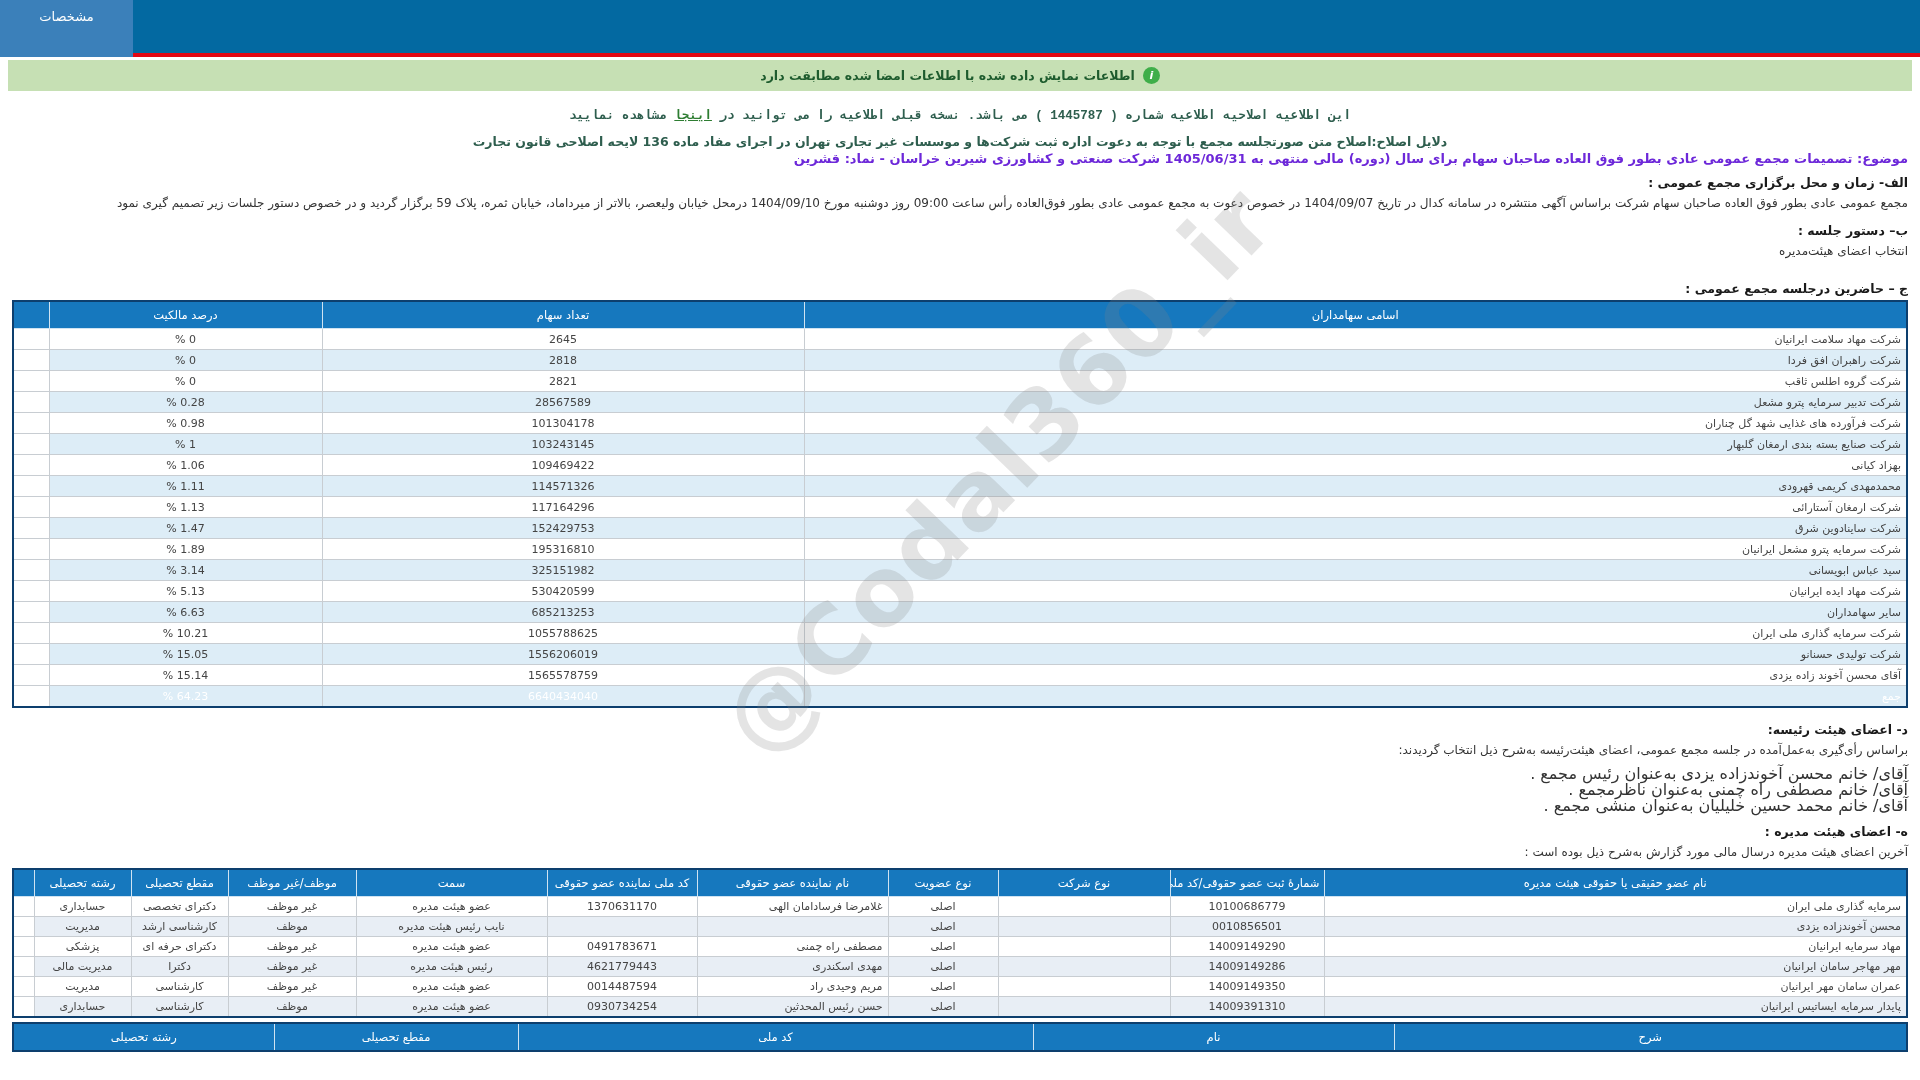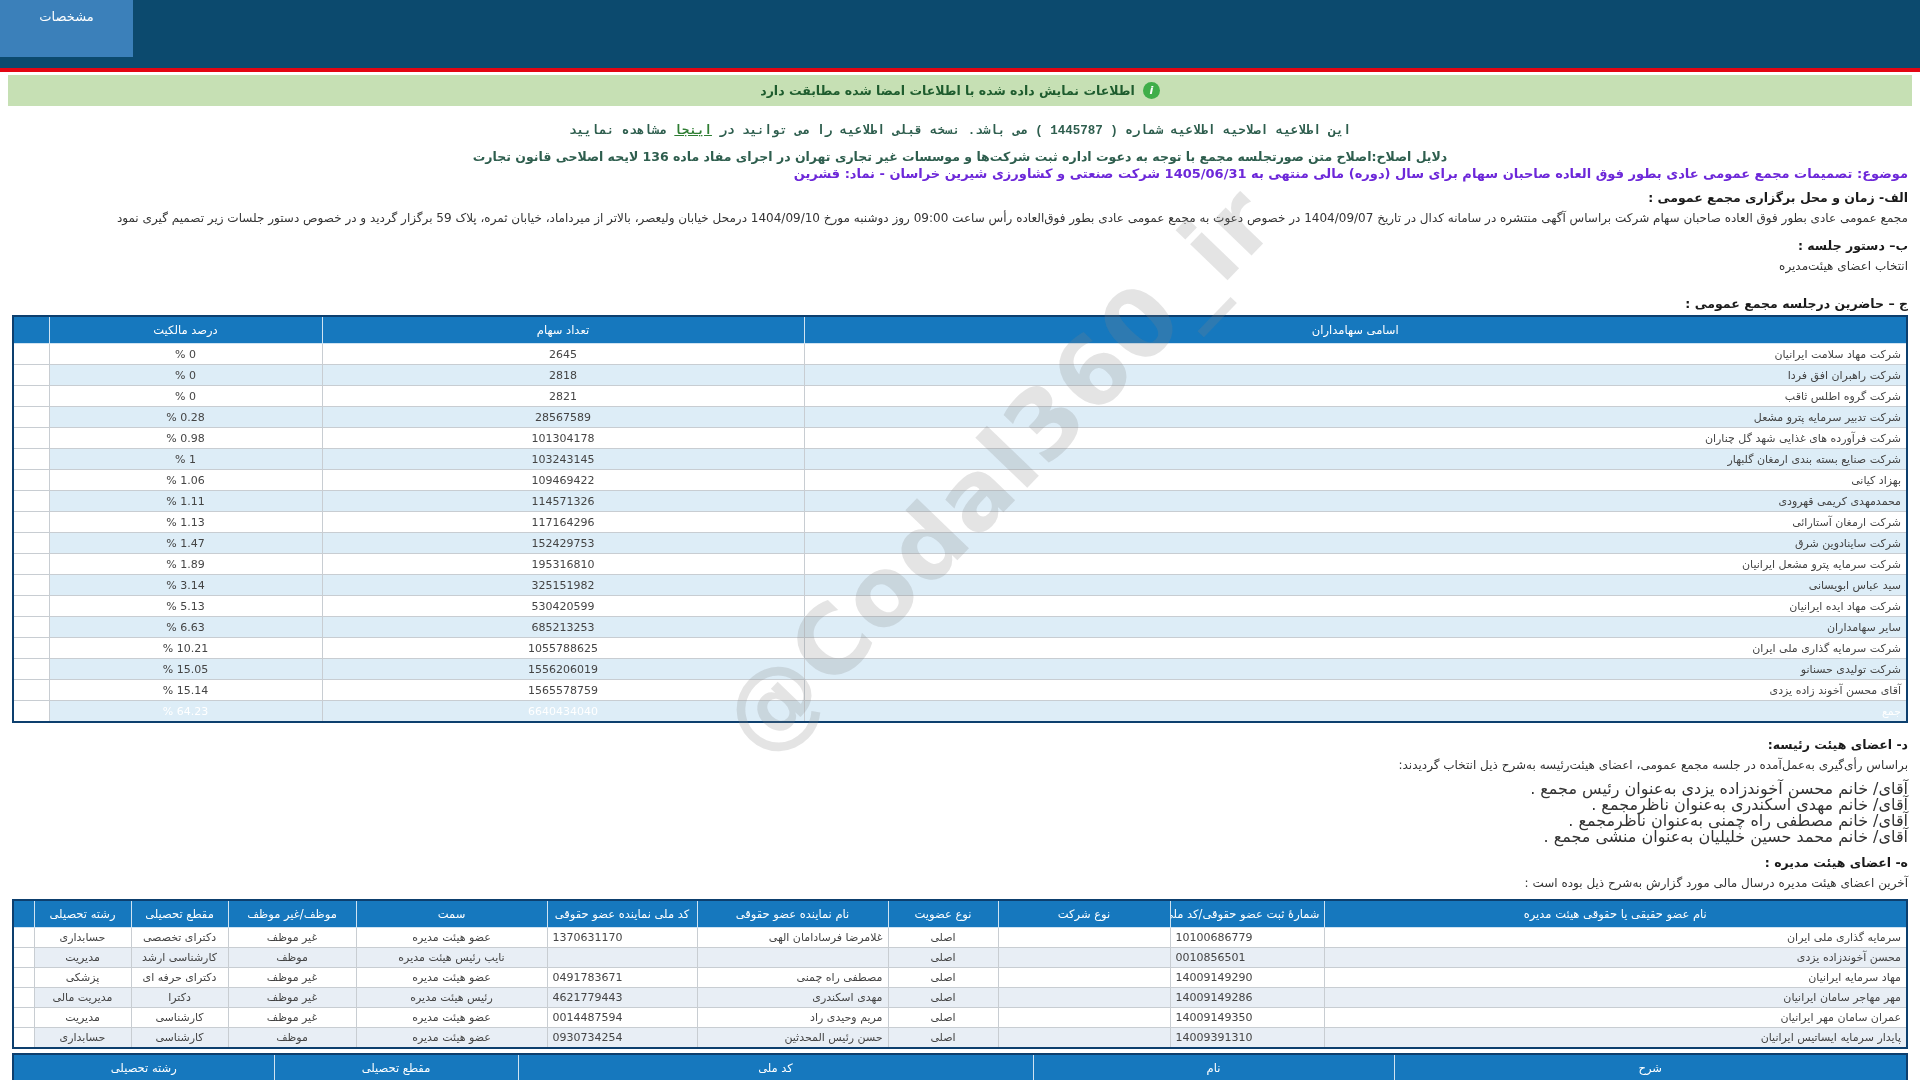--- a/index.html
+++ b/index.html
@@ -1,19 +1,19 @@
 <!DOCTYPE html>
 <html lang="fa" dir="rtl"><head>
 <meta charset="utf-8">
 <style>
   * { margin:0; padding:0; box-sizing:border-box; }
   html,body { width:1920px; height:1080px; overflow:hidden; background:#fff; }
   body { direction:rtl; font-family:"DejaVu Sans", sans-serif; color:#333; position:relative; }
 
-  .topbar { position:relative; height:72px; background:#0c4a6e; border-bottom:4px solid #e30613; }
+  .topbar { position:relative; height:57px; background:#0369a1; border-bottom:4px solid #e30613; }
   .tab { position:absolute; top:0; left:0; width:133px; height:57px; background:#3b80ba;
          color:#fff; font-size:13px; text-align:center; padding-top:9px; cursor:pointer; }
 
   .greenbar { margin:3px 8px 0; height:31px; background:#c6e0b4; display:flex; align-items:center;
               justify-content:center; gap:8px; color:#1e5c2e; font-size:12.5px; font-weight:bold; }
   .info-icon { width:17px; height:17px; border-radius:50%; background:#3fae49; color:#fff;
                display:inline-flex; align-items:center; justify-content:center;
                font-size:11px; font-weight:bold; font-style:italic; flex:0 0 auto; }
 
   .amend { text-align:center; color:#2e5e4e; font-weight:bold; font-size:12.5px; }
@@ -41,21 +41,21 @@
        padding:6px 4px; border:1px solid #cfe3f2; white-space:nowrap; overflow:hidden; }
   td { font-size:11px; padding:3.5px 5px; border:1px solid #c8cdd2; color:#444;
        white-space:nowrap; overflow:hidden; }
   .main-table tbody tr:nth-child(even) td { background:#ddedf7; }
   .board-table tbody tr:nth-child(even) td { background:#e8eef5; }
   td.cell-narrow { background:#fff !important; }
   .main-table tr.total-row td { background:#3fa9dc; color:#fff; }
   .main-table tr.total-row td.cell-narrow { background:#fff !important; }
   .cell-name  { text-align:right; }
   .cell-num   { text-align:center; direction:ltr; }
-  .cell-num-l { text-align:left; direction:ltr; }
+  .cell-num-l { text-align:center; direction:ltr; }
   .cell-c     { text-align:center; }
   .board-table td { padding:3px 5px; }
   .ceo-label { margin-top:7px; font-size:11.5px; color:#333; }
 
   .watermark { position:absolute; left:700px; top:700px; transform:rotate(-46deg);
                transform-origin:0 0; font-size:95px; font-weight:bold;
                color:rgba(130,130,130,0.22); letter-spacing:2px; direction:ltr;
                pointer-events:none; z-index:10; white-space:nowrap; }
 </style>
 </head>
@@ -208,21 +208,20 @@
           <td class="cell-num">% 64.23</td>
           <td class="cell-narrow"></td>
         </tr>
       </tbody>
   </table>
 
   <div class="sec-title sec-d">د- اعضای هیئت رئیسه:</div>
   <div class="para">براساس رأی‌گیری به‌عمل‌آمده در جلسه مجمع عمومی، اعضای هیئت‌رئیسه به‌شرح ذیل انتخاب گردیدند:</div>
   <div class="members">
     <div>آقای/ خانم  محسن آخوندزاده یزدی  به‌عنوان رئیس مجمع .</div>
-    <div>آقای/ خانم  مهدی اسکندری  به‌عنوان ناظرمجمع .</div>
     <div>آقای/ خانم  مصطفی راه چمنی  به‌عنوان ناظرمجمع .</div>
     <div>آقای/ خانم  محمد حسین خلیلیان  به‌عنوان منشی مجمع .</div>
   </div>
 
   <div class="sec-title sec-e">ه- اعضای هیئت مدیره :</div>
   <div class="para">آخرین اعضای هیئت مدیره درسال مالی مورد گزارش به‌شرح ذیل بوده است :</div>
 
   <table class="board-table">
     <colgroup>
         <col>

